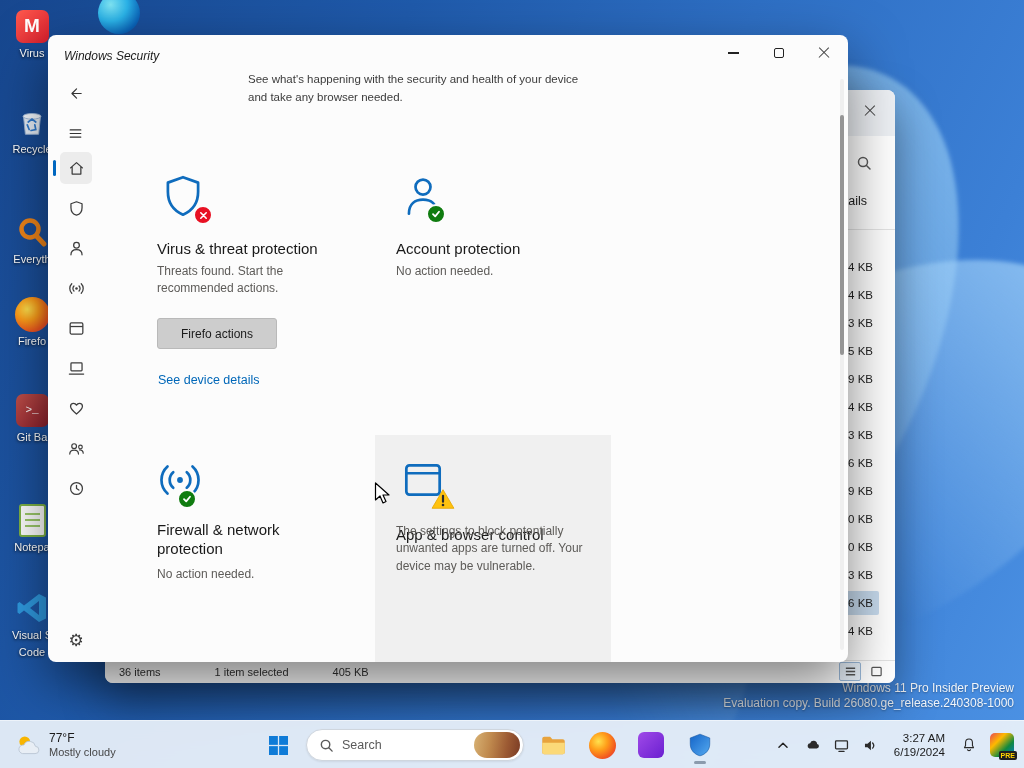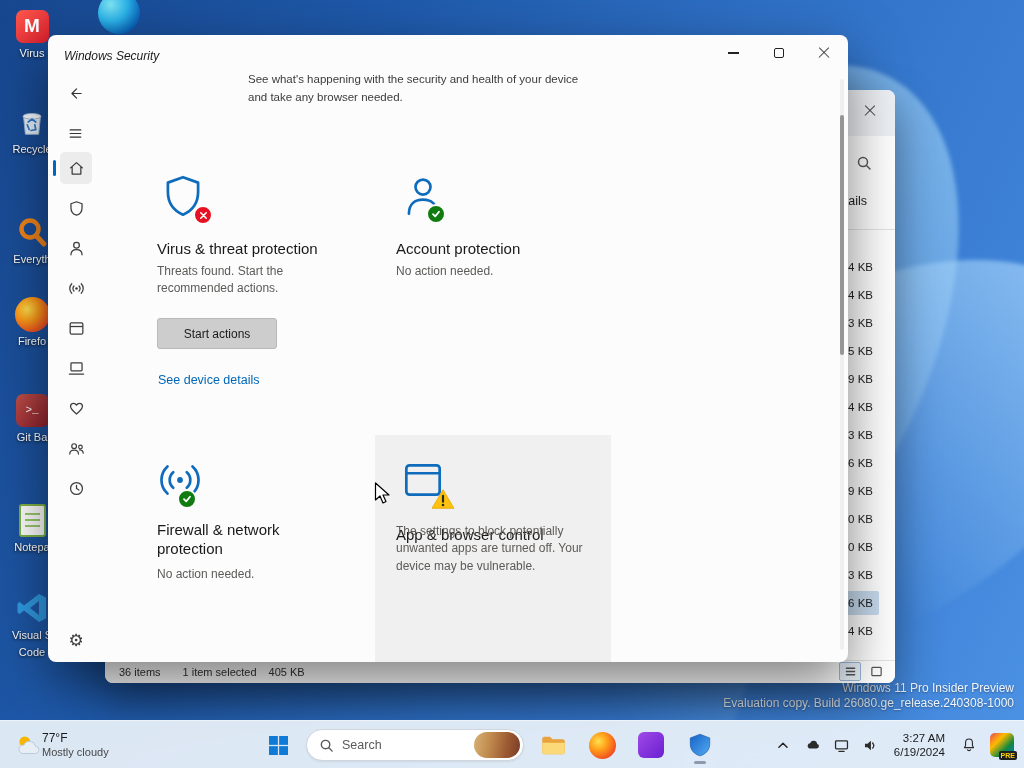--- a/index.html
+++ b/index.html
@@ -43,21 +43,21 @@
   .xglyph{position:relative;width:12px;height:12px;}
   .xglyph::before,.xglyph::after{content:"";position:absolute;left:-1px;top:5px;width:14px;height:1.4px;background:#444;}
   .xglyph::before{transform:rotate(45deg);} .xglyph::after{transform:rotate(-45deg);}
   .ex-cmdbar{position:absolute;top:46px;left:0;right:0;height:94px;border-bottom:1px solid #e4e4e4;background:#fff;}
   .ex-search{position:absolute;right:16px;top:12px;width:30px;height:30px;display:flex;align-items:center;justify-content:center;}
   .ex-details{position:absolute;right:28px;top:58px;font-size:12.5px;color:#1a1a1a;}
   .ex-size{position:absolute;right:16px;width:62px;height:24px;line-height:24px;text-align:right;padding-right:6px;
     font-size:11.5px;color:#222;border-radius:2px;}
   .ex-size.sel{background:#c7dbee;}
   .ex-status{position:absolute;left:0;right:0;bottom:0;height:23px;border-top:1px solid #e3e3e3;background:#fff;
-    display:flex;align-items:center;font-size:11px;color:#333;padding-left:14px;}
+    display:flex;align-items:center;font-size:11px;color:#333;padding-left:14px;gap:32px;}
   .ex-status .s1{margin-right:22px;} .ex-status .s2{margin-right:12px;}
   .ex-views{position:absolute;right:8px;bottom:2px;display:flex;gap:4px;}
   .ex-viewbtn{width:22px;height:19px;display:flex;align-items:center;justify-content:center;border-radius:2px;}
   .ex-viewbtn.active{border:1px solid #9ab8d8;background:#e7f0f9;}
 
   
   #security{position:absolute;left:48px;top:35px;width:800px;height:627px;background:#fcfcfc;border-radius:8px;
     box-shadow:0 22px 55px rgba(0,0,0,.5);z-index:4;overflow:hidden;}
   .sec-title{position:absolute;left:16px;top:14px;font-size:12px;color:#1b1b1b;font-style:italic;}
   .sec-controls{position:absolute;right:2px;top:0;display:flex;}
@@ -87,21 +87,21 @@
   .card-link{position:absolute;font-size:12.5px;color:#0067b8;cursor:pointer;}
   .sec-track{position:absolute;right:4px;top:44px;bottom:12px;width:4px;background:#efefef;border-radius:2px;}
   .sec-thumb{position:absolute;right:4px;top:80px;width:4px;height:240px;background:#959595;border-radius:2px;}
 
   
   #cursor{position:absolute;left:374px;top:482px;z-index:6;}
 
   
   #taskbar{position:absolute;left:0;bottom:0;width:1024px;height:48px;z-index:5;
     background:rgba(233,240,249,.94);backdrop-filter:blur(10px);border-top:1px solid rgba(255,255,255,.5);}
-  .tb-weather{position:absolute;left:6px;top:4px;height:40px;display:flex;align-items:center;padding:0 8px;border-radius:4px;}
+  .tb-weather{position:absolute;left:6px;top:4px;height:40px;display:flex;align-items:center;gap:7px;padding:0 8px;border-radius:4px;}
   .tb-wtext{display:flex;flex-direction:column;line-height:1.25;}
   .tb-w-temp{font-size:12px;color:#1b1b1b;} .tb-w-cond{font-size:11px;color:#474747;}
   .tb-center{position:absolute;left:259px;top:4px;height:40px;display:flex;align-items:center;gap:9px;}
   .tb-start{width:38px;height:40px;display:flex;align-items:center;justify-content:center;border-radius:5px;}
   .tb-search{width:218px;height:32px;border-radius:16px;background:#fff;border:1px solid #cfd6de;
     display:flex;align-items:center;gap:8px;padding:0 3px 0 12px;box-shadow:0 1px 2px rgba(0,0,0,.08);}
   .tb-search-label{font-size:12.5px;color:#5a5a5a;flex:1;}
   .tb-search-img{width:46px;height:26px;border-radius:13px;
     background:linear-gradient(100deg,#d8b274 0%,#c08a4e 35%,#9c5a33 70%,#7a3b24 100%);}
   .tb-app{width:40px;height:40px;display:flex;align-items:center;justify-content:center;border-radius:5px;position:relative;}
@@ -324,21 +324,21 @@
           <path d="M24 5 L38.5 10.2 V19 C38.5 29.5 32.8 37.2 24 41 C15.2 37.2 9.5 29.5 9.5 19 V10.2 Z"></path>
         </svg>
       <span class="badge badge-error">
         <svg width="9" height="9" viewBox="0 0 10 10">
             <path d="M2 2 L8 8 M8 2 L2 8" stroke="#fff" stroke-width="1.8" stroke-linecap="round"></path>
           </svg>
       </span>
     </div>
     <div class="card-title" style="left:109px;top:205px">Virus &amp; threat protection</div>
     <div class="card-desc" style="left:109px;top:228px;width:150px">Threats found. Start the recommended actions.</div>
-    <button class="card-btn" style="left:109px;top:283px">Start actions</button>
+    <button class="card-btn" style="left:109px;top:283px">Firefo actions</button>
     <div class="card-link" style="left:110px;top:338px">See device details</div>
 
     <div class="card-icon" style="left:350px;top:137px">
       <svg width="50" height="50" viewBox="0 0 48 48" fill="none" stroke="currentColor" stroke-width="2.6" stroke-linecap="round">
           <circle cx="24" cy="14.5" r="7.2"></circle>
           <path d="M10.5 40 C10.5 30.5 16.5 26.5 24 26.5 C31.5 26.5 37.5 30.5 37.5 40"></path>
         </svg>
       <span class="badge badge-ok" style="right:2px;bottom:-2px">
         <svg width="10" height="10" viewBox="0 0 10 10">
             <path d="M2 5.2 L4.2 7.4 L8 2.8" stroke="#fff" stroke-width="1.8" fill="none" stroke-linecap="round" stroke-linejoin="round"></path>

